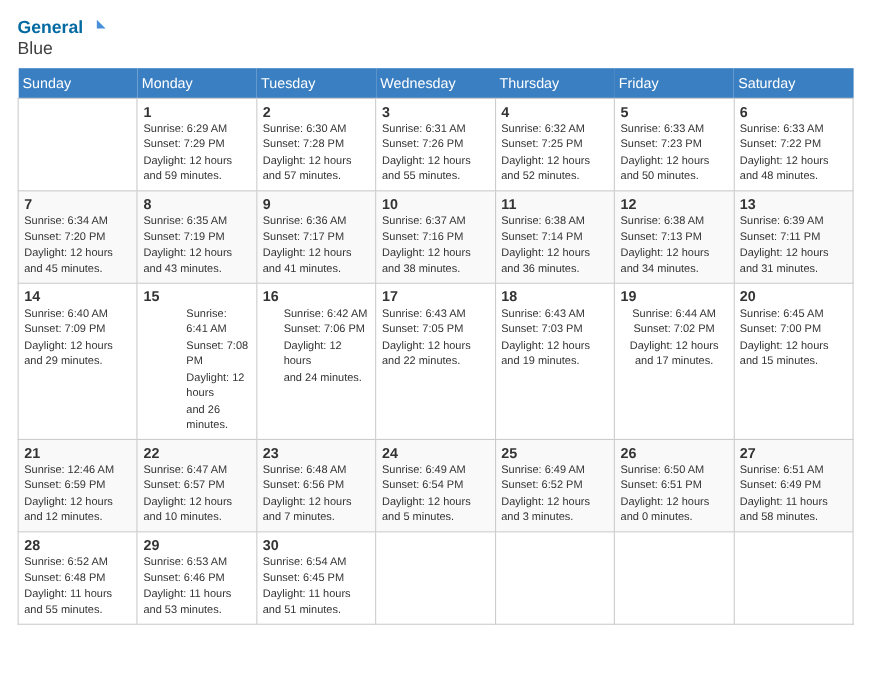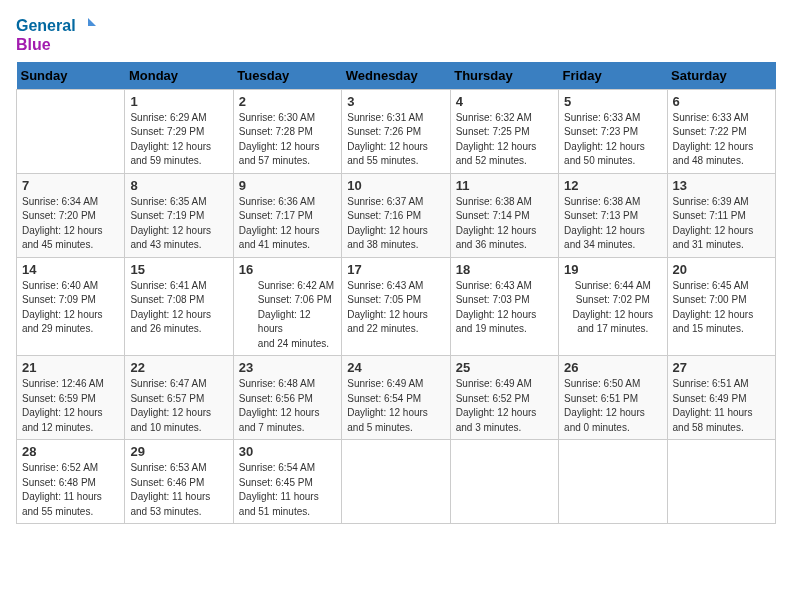--- a/index.html
+++ b/index.html
@@ -33,25 +33,25 @@
       font-size: 14px;
       color: #555;
     }
     table {
       width: 100%;
       border-collapse: collapse;
       table-layout: fixed;
     }
     th {
       background-color: #3a7fc1;
-      color: #000000;
+      color: #ffffff;
       font-size: 13px;
       padding: 6px 4px;
       text-align: left;
-      font-weight: bold;
+      font-weight: normal;
     }
     td {
       border: 1px solid #ccc;
       vertical-align: top;
       padding: 4px 5px;
       font-size: 10.5px;
       color: #333;
       min-height: 80px;
       height: 80px;
     }
@@ -78,21 +78,21 @@
 
 <div class="header">
   <div class="logo">
   <div style="line-height:1.1;">
     <div style="display:flex;align-items:center;gap:2px;">
       <span style="font-size:16px;font-weight:bold;color:#0369a1;">General</span>
       <svg width="20" height="20" viewBox="0 0 20 20">
         <path d="M10 2 L18 10 L10 10 Z" fill="#4a90d9"></path>
       </svg>
     </div>
-    <div style="font-size:16px;font-weight:bold;color:#a21caf;">Blue</div>
+    <div style="font-size:16px;font-weight:normal;color:#404040;">Blue</div>
   </div>
 </div>
   <div class="title-block">
     <div class="month-title"></div>
     <div class="location"></div>
   </div>
 </div>
 
 <table>
   <thead>
@@ -206,21 +206,21 @@
       <tr>
         <td>
           <span class="day-number">14</span>
           <div class="day-info" style="white-space: pre-line;">Sunrise: 6:40 AM
 Sunset: 7:09 PM
 Daylight: 12 hours
 and 29 minutes.</div>
         </td>
         <td>
           <span class="day-number">15</span>
-          <div class="day-info" style="white-space: pre-line;">Sunrise: 6:41 AM
+          <div class="day-info" style="white-space: pre-line; margin-left: 39px;">Sunrise: 6:41 AM
 Sunset: 7:08 PM
 Daylight: 12 hours
 and 26 minutes.</div>
         </td>
         <td>
           <span class="day-number">16</span>
           <div class="day-info" style="white-space: pre-line; margin-left: 19px;">Sunrise: 6:42 AM
 Sunset: 7:06 PM
 Daylight: 12 hours
 and 24 minutes.</div>

